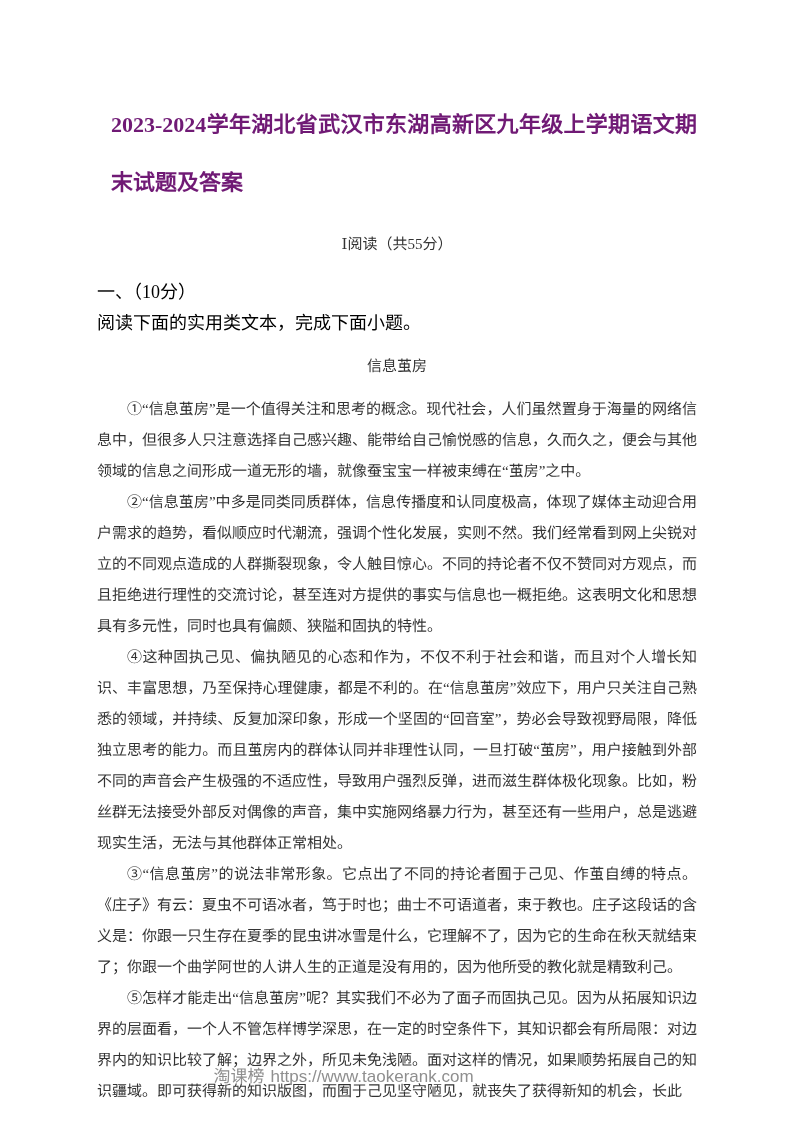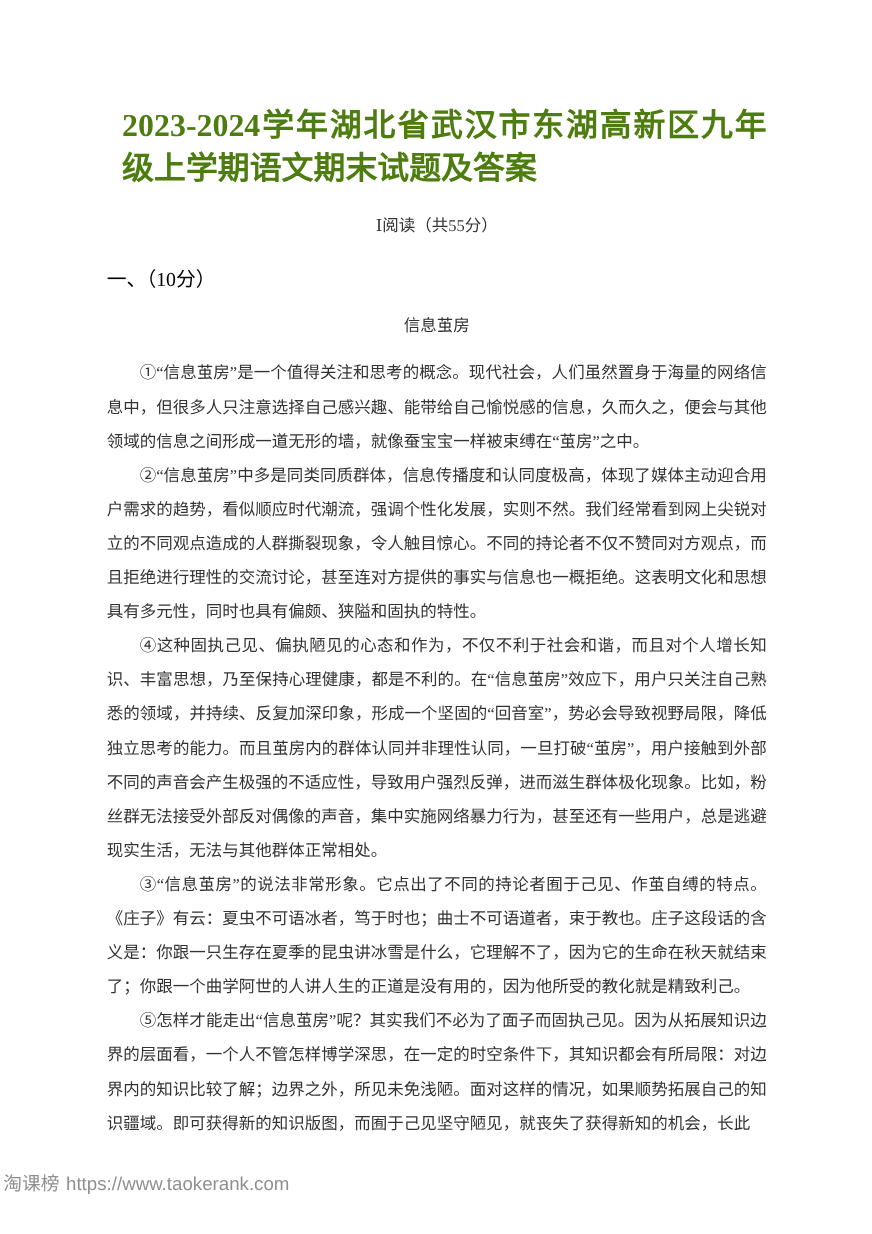--- a/index.html
+++ b/index.html
@@ -18,24 +18,24 @@
   }
   .content {
     position: absolute;
     left: 97px;
     top: 0;
     width: 600px;
   }
   .doc-title {
     margin: 96px 0 0 14px;
     width: 586px;
-    font-size: 29px;
-    line-height: 39px;
+    font-size: 22px;
+    line-height: 58px;
     font-weight: bold;
-    color: #4d7c0f;
+    color: #701a75;
     text-align: justify;
   }
   .section-heading {
     margin: 17px;
     font-size: 15px;
     line-height: 31px;
     text-align: center;
     color: #333333;
   }
   .question-number,
@@ -58,40 +58,41 @@
     line-height: 31px;
     text-align: justify;
     text-indent: 2em;
     color: #333333;
   }
   .footer {
     position: absolute;
     left: 0;
     top: 1062px;
     width: 687px;
-    text-align: left;
+    text-align: center;
     font-size: 17px;
     line-height: 30px;
     color: #8f8f8f;
     font-family: "Liberation Sans", "DejaVu Sans", sans-serif;
   }
   .footer span { margin: 0 3px; }
 </style>
 </head>
 <body>
 
 <div class="page">
   <div class="content">
 
     <h1 class="doc-title">2023-2024学年湖北省武汉市东湖高新区九年级上学期语文期末试题及答案</h1>
 
     <div class="section-heading">Ⅰ阅读（共55分）</div>
 
     <div class="question-number">一、（10分）</div>
 
+    <div class="instruction">阅读下面的实用类文本，完成下面小题。</div>
 
     <div class="article-title">信息茧房</div>
 
     <p class="para">①“信息茧房”是一个值得关注和思考的概念。现代社会，人们虽然置身于海量的网络信息中，但很多人只注意选择自己感兴趣、能带给自己愉悦感的信息，久而久之，便会与其他领域的信息之间形成一道无形的墙，就像蚕宝宝一样被束缚在“茧房”之中。</p>
 
     <p class="para">②“信息茧房”中多是同类同质群体，信息传播度和认同度极高，体现了媒体主动迎合用户需求的趋势，看似顺应时代潮流，强调个性化发展，实则不然。我们经常看到网上尖锐对立的不同观点造成的人群撕裂现象，令人触目惊心。不同的持论者不仅不赞同对方观点，而且拒绝进行理性的交流讨论，甚至连对方提供的事实与信息也一概拒绝。这表明文化和思想具有多元性，同时也具有偏颇、狭隘和固执的特性。</p>
 
     <p class="para">④这种固执己见、偏执陋见的心态和作为，不仅不利于社会和谐，而且对个人增长知识、丰富思想，乃至保持心理健康，都是不利的。在“信息茧房”效应下，用户只关注自己熟悉的领域，并持续、反复加深印象，形成一个坚固的“回音室”，势必会导致视野局限，降低独立思考的能力。而且茧房内的群体认同并非理性认同，一旦打破“茧房”，用户接触到外部不同的声音会产生极强的不适应性，导致用户强烈反弹，进而滋生群体极化现象。比如，粉丝群无法接受外部反对偶像的声音，集中实施网络暴力行为，甚至还有一些用户，总是逃避现实生活，无法与其他群体正常相处。</p>
 
     <p class="para">③“信息茧房”的说法非常形象。它点出了不同的持论者囿于己见、作茧自缚的特点。《庄子》有云：夏虫不可语冰者，笃于时也；曲士不可语道者，束于教也。庄子这段话的含义是：你跟一只生存在夏季的昆虫讲冰雪是什么，它理解不了，因为它的生命在秋天就结束了；你跟一个曲学阿世的人讲人生的正道是没有用的，因为他所受的教化就是精致利己。</p>

